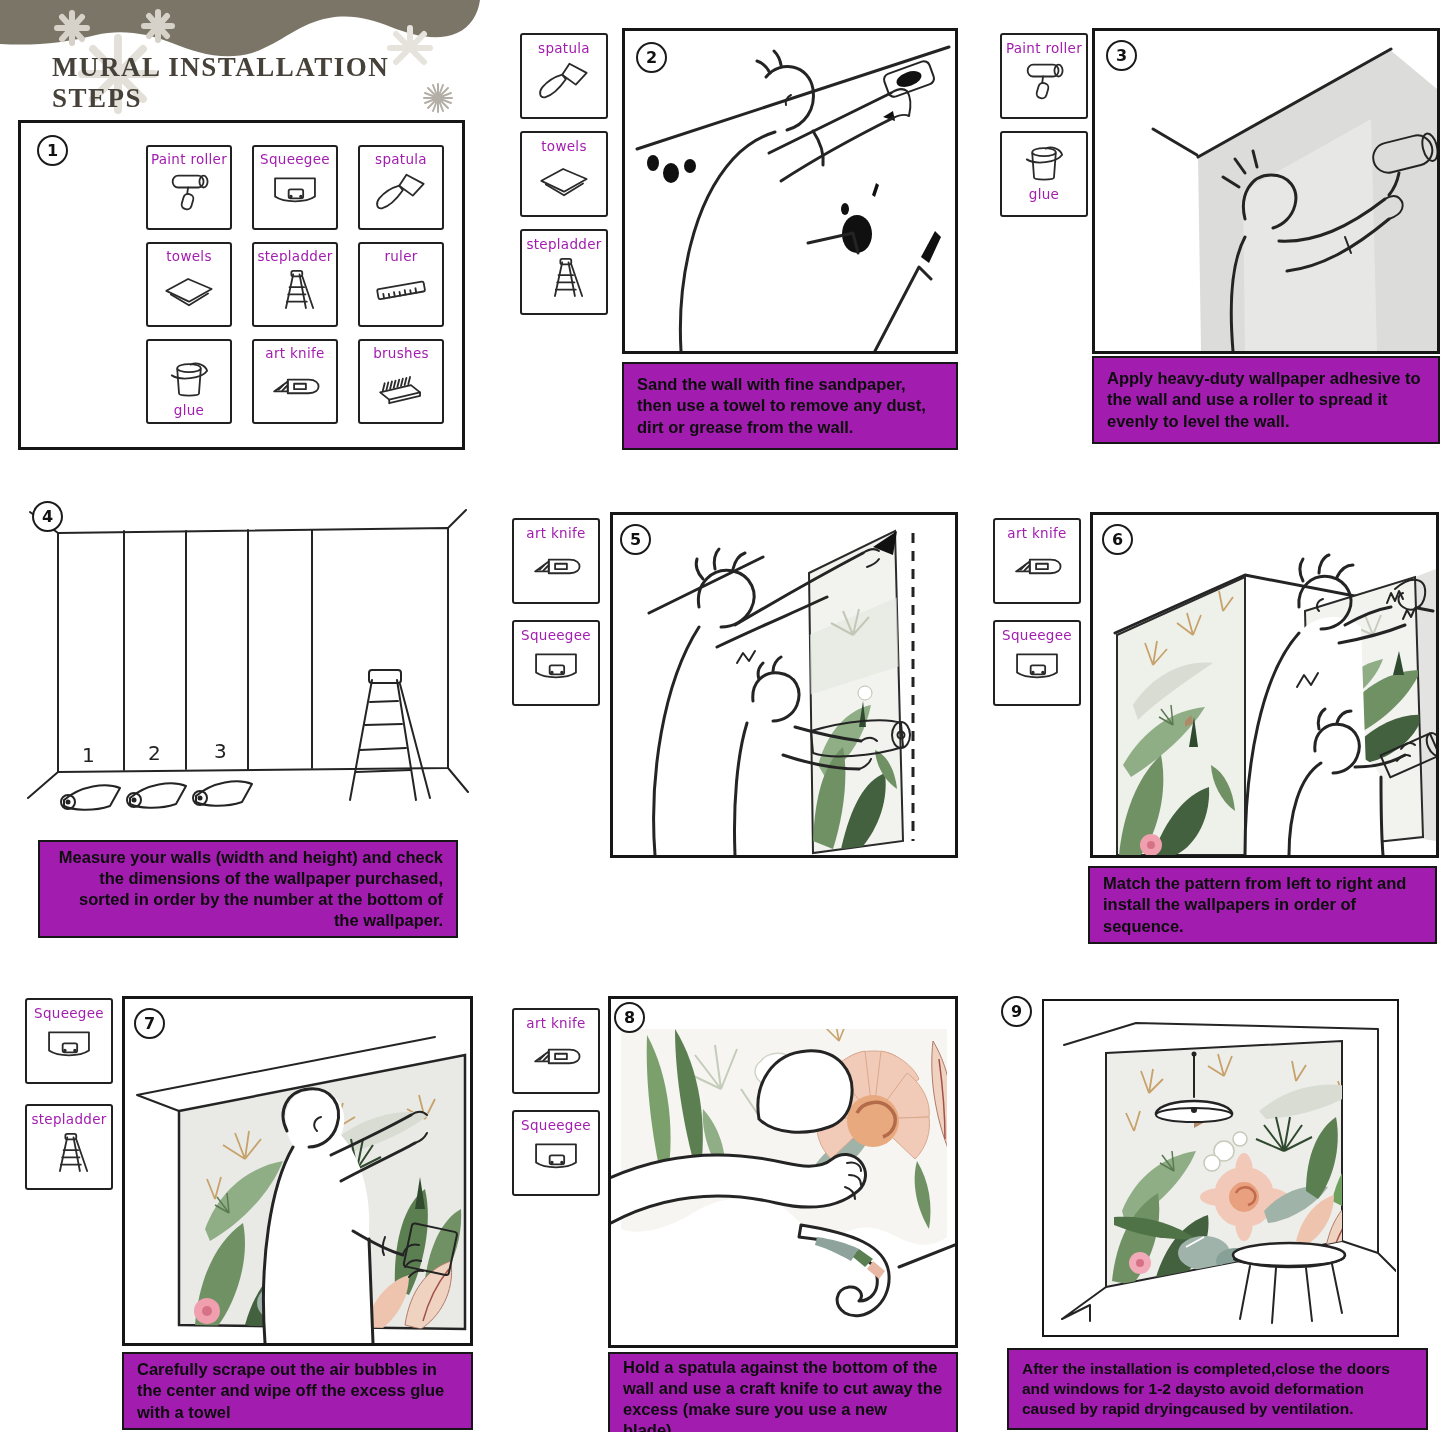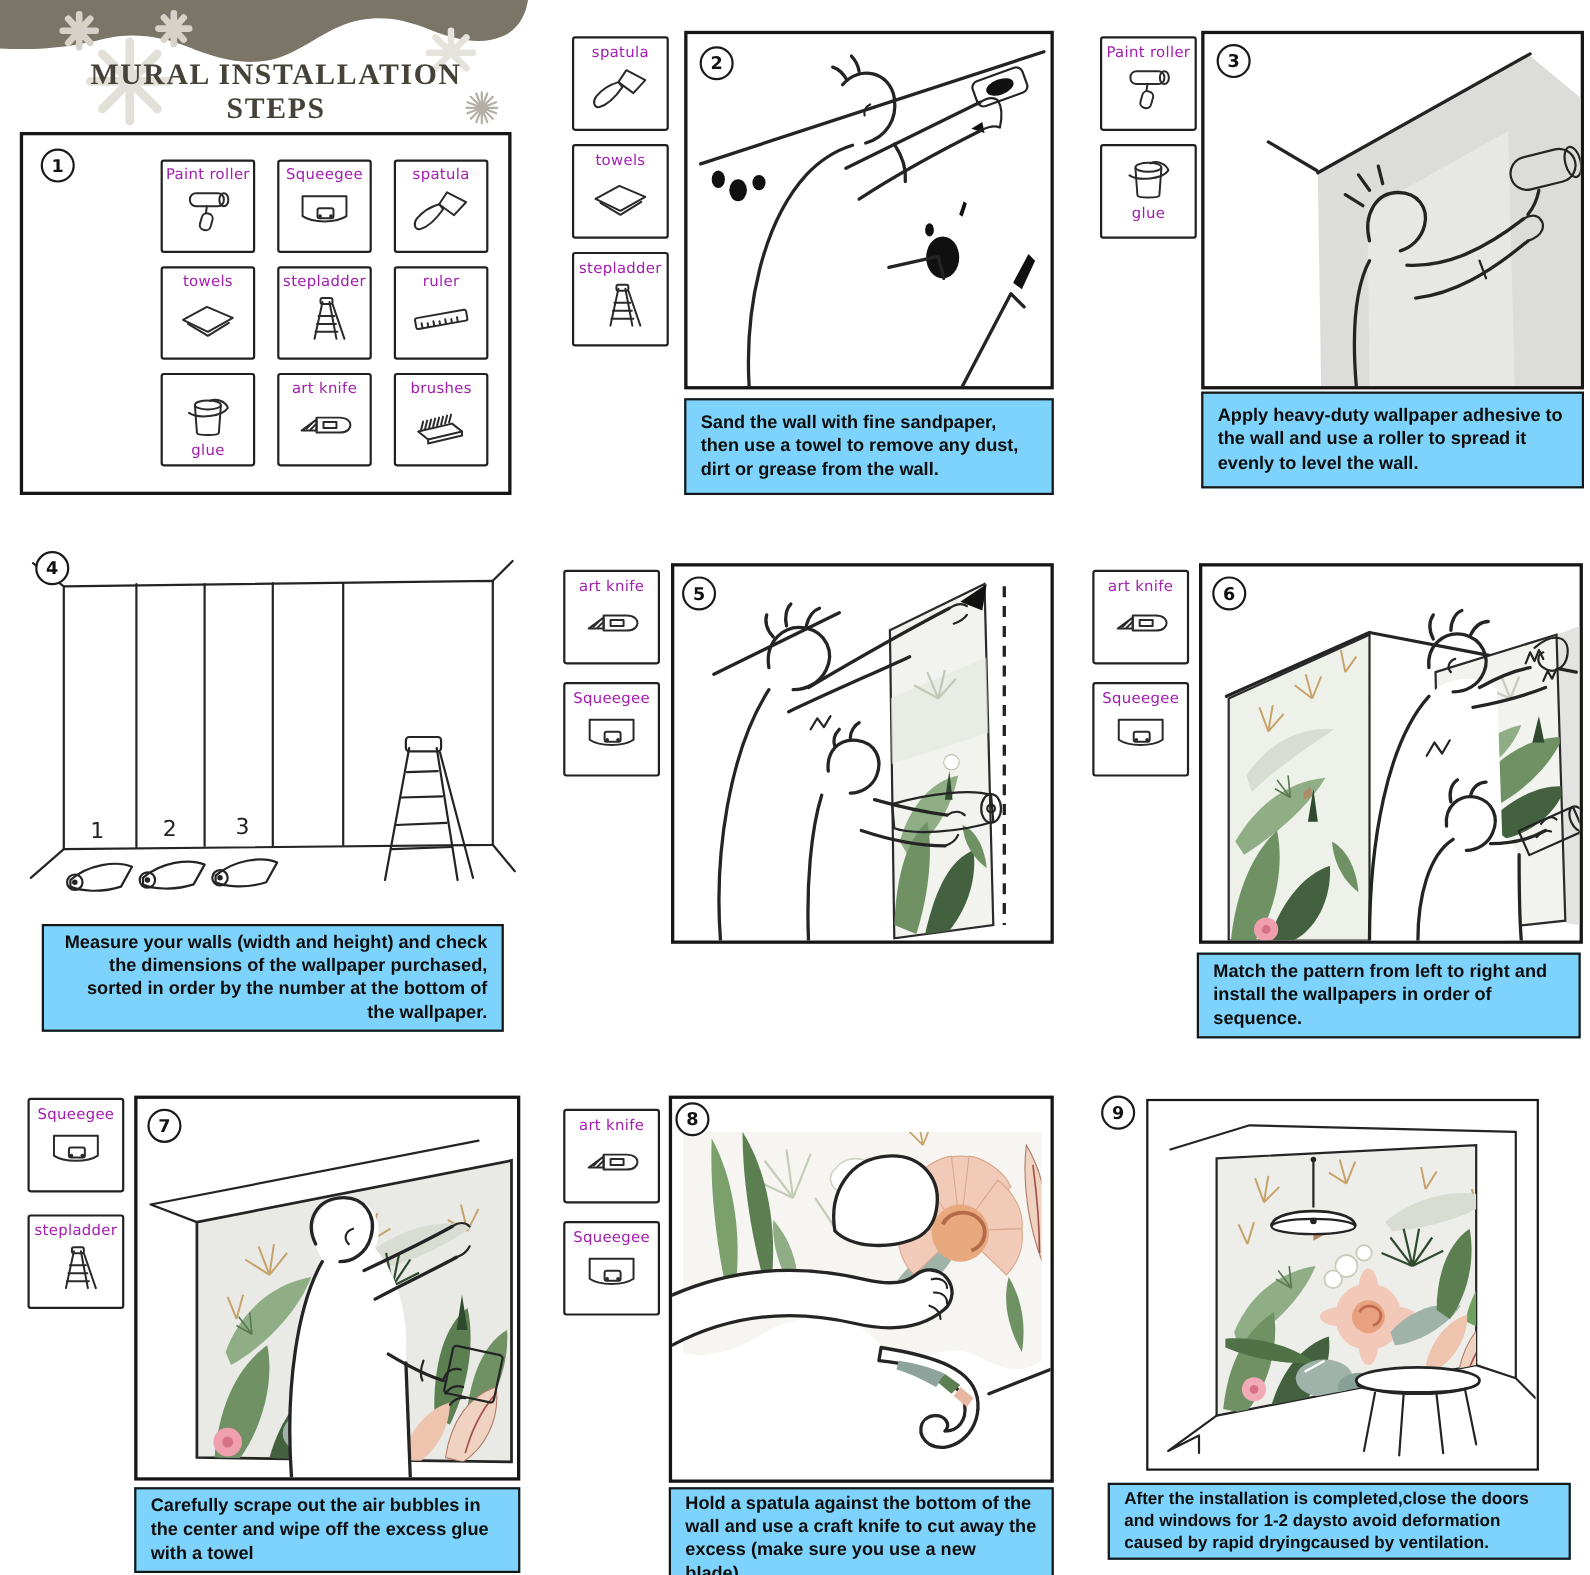--- a/index.html
+++ b/index.html
@@ -1,25 +1,25 @@
 <!DOCTYPE html>
 <html><head>
 <meta charset="utf-8">
 <style>
   html,body{margin:0;padding:0;background:#ffffff;}
   #poster{position:relative;width:1445px;height:1432px;background:#fff;overflow:hidden;
           font-family:"Liberation Sans",sans-serif;color:#111;}
   
   .header-art{position:absolute;left:0;top:0;}
-  .page-title{position:absolute;left:52px;top:52px;width:398px;text-align:center;
+  .page-title{position:absolute;left:52px;top:52px;width:398px;text-align:left;
               font-family:"Liberation Serif",serif;font-weight:700;font-size:27px;
               letter-spacing:1.5px;color:#474239;}
   
   .panel{position:absolute;border:3px solid #161616;background:#fff;box-sizing:border-box;}
-  .cap{position:absolute;border:2.5px solid #161616;background:#7dd3fc;box-sizing:border-box;
+  .cap{position:absolute;border:2.5px solid #161616;background:#a21caf;box-sizing:border-box;
        display:flex;align-items:center;padding:4px 13px;
        font-size:16.5px;font-weight:700;line-height:1.28;color:#0d0d0d;}
   .cap p{margin:0;}
   
   .num{position:absolute;width:27px;height:27px;border:2.2px solid #1a1a1a;border-radius:50%;
        background:#fff;display:flex;align-items:center;justify-content:center;
        font-family:"DejaVu Sans",sans-serif;font-weight:700;font-size:16px;z-index:6;}
   
   .chip{position:absolute;width:88px;height:86px;border:2.3px solid #202020;border-radius:3px;
         background:#fff;box-sizing:border-box;display:flex;flex-direction:column;
@@ -620,21 +620,21 @@
         <ellipse cx="150" cy="114" rx="38" ry="7" fill="#fff" stroke="#242424" stroke-width="2"></ellipse>
         <circle cx="150" cy="109" r="3" fill="#242424"></circle>
       </g>
       <g>
         <path class="ln2" d="M206,265 L196,318 M232,267 L228,322 M262,267 L268,320 M288,263 L298,312"></path>
         <ellipse cx="245" cy="254" rx="56" ry="12" fill="#fff" stroke="#242424" stroke-width="2.5"></ellipse>
         <path class="ln2" d="M190,258 C198,267 292,267 300,257"></path>
       </g>
     </svg>
   </div>
-  <div class="cap" style="left:1007px;top:1348px;width:421px;height:70px;font-size:15.5px;">
+  <div class="cap" style="left:1007px;top:1348px;width:421px;height:82px;font-size:15.5px;">
     <p>After the installation is completed,close the doors and windows for 1-2 daysto avoid deformation caused by rapid dryingcaused by ventilation.</p>
   </div>
 
   <div class="num" style="left:636px;top:42px;">2</div>
   <div class="num" style="left:1106px;top:40px;">3</div>
   <div class="num" style="left:620px;top:524px;">5</div>
   <div class="num" style="left:1102px;top:524px;">6</div>
   <div class="num" style="left:134px;top:1008px;">7</div>
   <div class="num" style="left:614px;top:1002px;">8</div>
 

